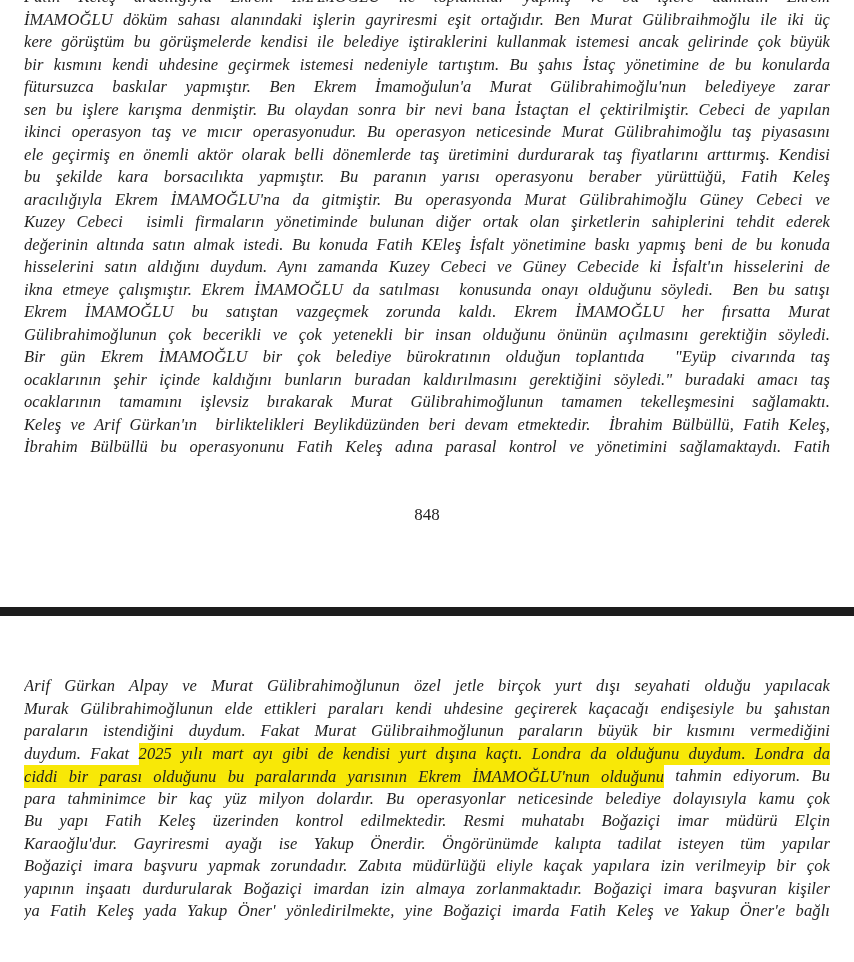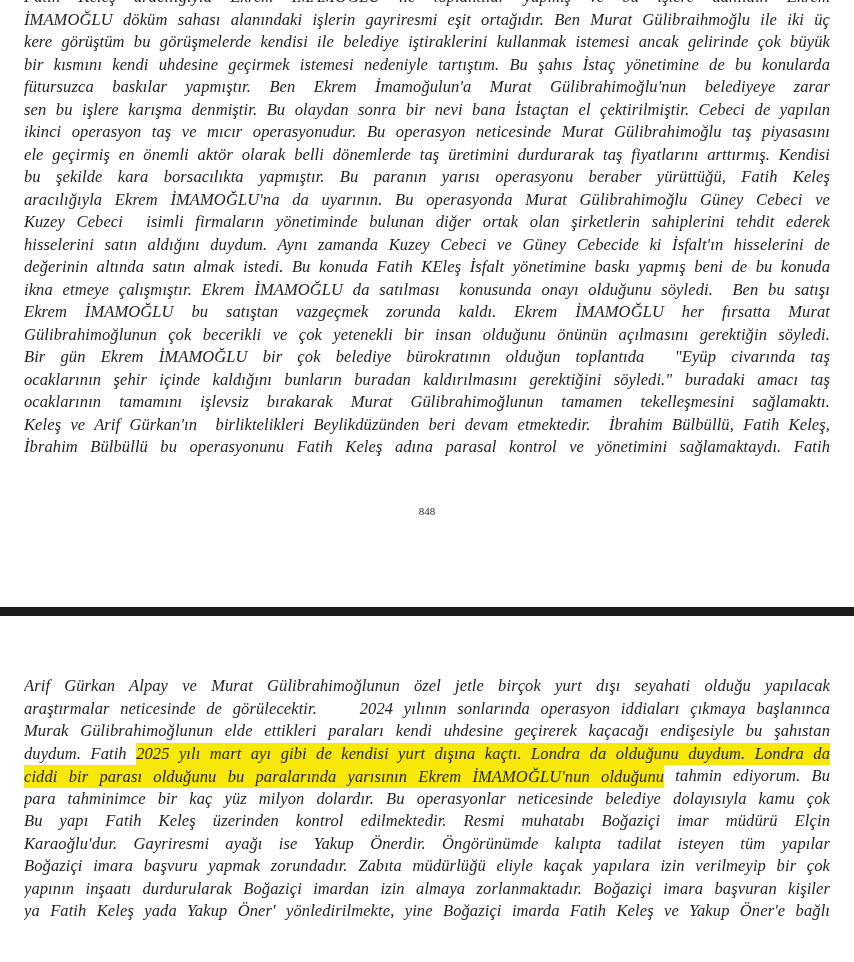--- a/index.html
+++ b/index.html
@@ -15,21 +15,21 @@
   }
   .line{
     height:22.5px;line-height:22.5px;
     text-align:justify;text-align-last:justify;
     overflow:hidden;
   }
   #page1-text{top:-14px;}
   #page2-text{top:675px;}
   .page-number{
     position:absolute;top:505px;left:0;width:854px;
-    text-align:center;font-style:normal;font-size:11px;color:var(--ink,#1f1f1f);
+    text-align:center;font-style:normal;font-size:17px;color:var(--ink,#1f1f1f);
   }
   .divider{
     position:absolute;top:607px;left:0;width:854px;height:9px;
     background:var(--bar,#1c1c1c);
   }
   .hl{
     background:var(--hl,#f8e807);
     padding:2.5px 0 4px;
   }
 </style>
@@ -39,43 +39,43 @@
 <div id="page1-text" class="textblock">
     <div class="line"><span>Fatih Keleş aracılığıyla Ekrem İMAMOĞLU ile toplantılar yapmış ve bu işlere dahildir. Ekrem</span></div>
     <div class="line"><span>İMAMOĞLU döküm sahası alanındaki işlerin gayriresmi eşit ortağıdır. Ben Murat Gülibraihmoğlu ile iki üç</span></div>
     <div class="line"><span>kere görüştüm bu görüşmelerde kendisi ile belediye iştiraklerini kullanmak istemesi ancak gelirinde çok büyük</span></div>
     <div class="line"><span>bir kısmını kendi uhdesine geçirmek istemesi nedeniyle tartıştım. Bu şahıs İstaç yönetimine de bu konularda</span></div>
     <div class="line"><span>fütursuzca baskılar yapmıştır. Ben Ekrem İmamoğulun'a Murat Gülibrahimoğlu'nun belediyeye zarar</span></div>
     <div class="line"><span>sen bu işlere karışma denmiştir. Bu olaydan sonra bir nevi bana İstaçtan el çektirilmiştir. Cebeci de yapılan</span></div>
     <div class="line"><span>ikinci operasyon taş ve mıcır operasyonudur. Bu operasyon neticesinde Murat Gülibrahimoğlu taş piyasasını</span></div>
     <div class="line"><span>ele geçirmiş en önemli aktör olarak belli dönemlerde taş üretimini durdurarak taş fiyatlarını arttırmış. Kendisi</span></div>
     <div class="line"><span>bu şekilde kara borsacılıkta yapmıştır. Bu paranın yarısı operasyonu beraber yürüttüğü, Fatih Keleş</span></div>
-    <div class="line"><span>aracılığıyla Ekrem İMAMOĞLU'na da uyarının. Bu operasyonda Murat Gülibrahimoğlu Güney Cebeci ve</span></div>
+    <div class="line"><span>aracılığıyla Ekrem İMAMOĞLU'na da gitmiştir. Bu operasyonda Murat Gülibrahimoğlu Güney Cebeci ve</span></div>
     <div class="line"><span>Kuzey Cebeci&nbsp; isimli firmaların yönetiminde bulunan diğer ortak olan şirketlerin sahiplerini tehdit ederek</span></div>
+    <div class="line"><span>değerinin altında satın almak istedi. Bu konuda Fatih KEleş İsfalt yönetimine baskı yapmış beni de bu konuda</span></div>
     <div class="line"><span>hisselerini satın aldığını duydum. Aynı zamanda Kuzey Cebeci ve Güney Cebecide ki İsfalt'ın hisselerini de</span></div>
-    <div class="line"><span>değerinin altında satın almak istedi. Bu konuda Fatih KEleş İsfalt yönetimine baskı yapmış beni de bu konuda</span></div>
     <div class="line"><span>ikna etmeye çalışmıştır. Ekrem İMAMOĞLU da satılması&nbsp; konusunda onayı olduğunu söyledi.&nbsp; Ben bu satışı</span></div>
     <div class="line"><span>Ekrem İMAMOĞLU bu satıştan vazgeçmek zorunda kaldı. Ekrem İMAMOĞLU her fırsatta Murat</span></div>
     <div class="line"><span>Gülibrahimoğlunun çok becerikli ve çok yetenekli bir insan olduğunu önünün açılmasını gerektiğin söyledi.</span></div>
     <div class="line"><span>Bir gün Ekrem İMAMOĞLU bir çok belediye bürokratının olduğun toplantıda&nbsp; "Eyüp civarında taş</span></div>
     <div class="line"><span>ocaklarının şehir içinde kaldığını bunların buradan kaldırılmasını gerektiğini söyledi." buradaki amacı taş</span></div>
     <div class="line"><span>ocaklarının tamamını işlevsiz bırakarak Murat Gülibrahimoğlunun tamamen tekelleşmesini sağlamaktı.</span></div>
     <div class="line"><span>Keleş ve Arif Gürkan'ın&nbsp; birliktelikleri Beylikdüzünden beri devam etmektedir.&nbsp; İbrahim Bülbüllü, Fatih Keleş,</span></div>
     <div class="line"><span>İbrahim Bülbüllü bu operasyonunu Fatih Keleş adına parasal kontrol ve yönetimini sağlamaktaydı. Fatih</span></div>
   </div>
 
 <div class="page-number">848</div>
 
 <div class="divider"></div>
 
 <div id="page2-text" class="textblock">
     <div class="line"><span>Arif Gürkan Alpay ve Murat Gülibrahimoğlunun özel jetle birçok yurt dışı seyahati olduğu yapılacak</span></div>
-    <div class="line"><span>araştırmalar neticesinde de görülecektir.&nbsp;&nbsp;&nbsp; 2024 yılının sonlarında operasyon iddiaları çıkmaya başlanınca</span></div>
     <div class="line"><span>Murak Gülibrahimoğlunun elde ettikleri paraları kendi uhdesine geçirerek kaçacağı endişesiyle bu şahıstan</span></div>
-    <div class="line"><span>duydum. Fatih </span><span class="hl">2025 yılı mart ayı gibi de kendisi yurt dışına kaçtı. Londra da olduğunu duydum. Londra da</span></div>
+    <div class="line"><span>paraların istendiğini duydum. Fakat Murat Gülibraihmoğlunun paraların büyük bir kısmını vermediğini</span></div>
+    <div class="line"><span>duydum. Fakat </span><span class="hl">2025 yılı mart ayı gibi de kendisi yurt dışına kaçtı. Londra da olduğunu duydum. Londra da</span></div>
     <div class="line"><span class="hl">ciddi bir parası olduğunu bu paralarında yarısının Ekrem İMAMOĞLU'nun olduğunu</span><span> tahmin ediyorum. Bu</span></div>
     <div class="line"><span>para tahminimce bir kaç yüz milyon dolardır. Bu operasyonlar neticesinde belediye dolayısıyla kamu çok</span></div>
     <div class="line"><span>Bu yapı Fatih Keleş üzerinden kontrol edilmektedir. Resmi muhatabı Boğaziçi imar müdürü Elçin</span></div>
     <div class="line"><span>Karaoğlu'dur. Gayriresmi ayağı ise Yakup Önerdir. Öngörünümde kalıpta tadilat isteyen tüm yapılar</span></div>
     <div class="line"><span>Boğaziçi imara başvuru yapmak zorundadır. Zabıta müdürlüğü eliyle kaçak yapılara izin verilmeyip bir çok</span></div>
     <div class="line"><span>yapının inşaatı durdurularak Boğaziçi imardan izin almaya zorlanmaktadır. Boğaziçi imara başvuran kişiler</span></div>
     <div class="line"><span>ya Fatih Keleş yada Yakup Öner' yönledirilmekte, yine Boğaziçi imarda Fatih Keleş ve Yakup Öner'e bağlı</span></div>
   </div>
 
 </body></html>

